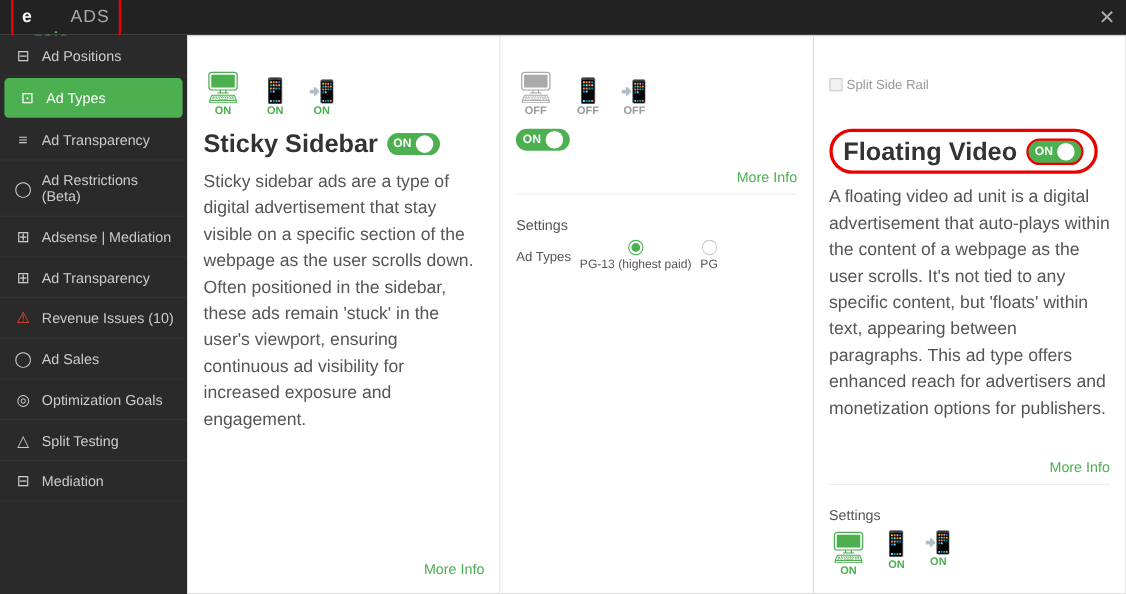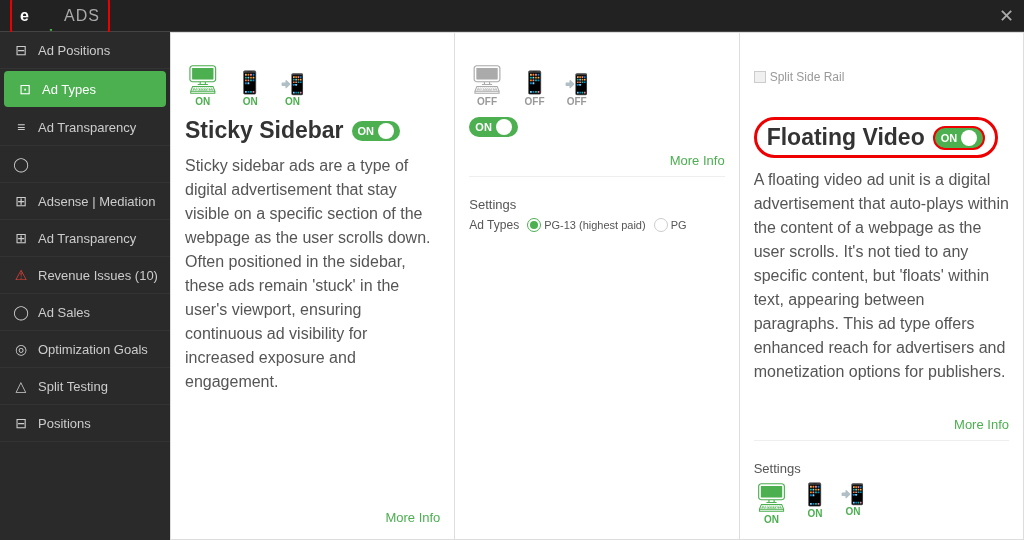--- a/index.html
+++ b/index.html
@@ -239,20 +239,21 @@
     .ad-types-label {
       color: #555;
       font-size: 12px;
     }
     .radio-option {
       display: flex;
       align-items: center;
       gap: 3px;
       font-size: 11px;
       color: #555;
+      flex-direction: column;
     }
     .radio-circle {
       width: 14px;
       height: 14px;
       border-radius: 50%;
       border: 1px solid #ccc;
       background: #fff;
       display: flex;
       align-items: center;
       justify-content: center;
@@ -302,20 +303,21 @@
     <div class="sidebar-item active">
       <span class="sidebar-icon">⊡</span>
       <span>Ad Types</span>
     </div>
     <div class="sidebar-item">
       <span class="sidebar-icon">≡</span>
       <span>Ad Transparency</span>
     </div>
     <div class="sidebar-item">
       <span class="sidebar-icon">◯</span>
+      <span>Ad Restrictions (Beta)</span>
     </div>
     <div class="sidebar-item">
       <span class="sidebar-icon">⊞</span>
       <span>Adsense | Mediation</span>
     </div>
     <div class="sidebar-item">
       <span class="sidebar-icon">⊞</span>
       <span>Ad Transparency</span>
     </div>
     <div class="sidebar-item">
@@ -329,21 +331,21 @@
     <div class="sidebar-item">
       <span class="sidebar-icon">◎</span>
       <span>Optimization Goals</span>
     </div>
     <div class="sidebar-item">
       <span class="sidebar-icon">△</span>
       <span>Split Testing</span>
     </div>
     <div class="sidebar-item">
       <span class="sidebar-icon">⊟</span>
-      <span>Positions</span>
+      <span>Mediation</span>
     </div>
   </div>
 
   <div class="content-area">
     <div class="cards-container">
 
       <div class="card">
 
         <div class="device-row">
           <div class="device-item">

